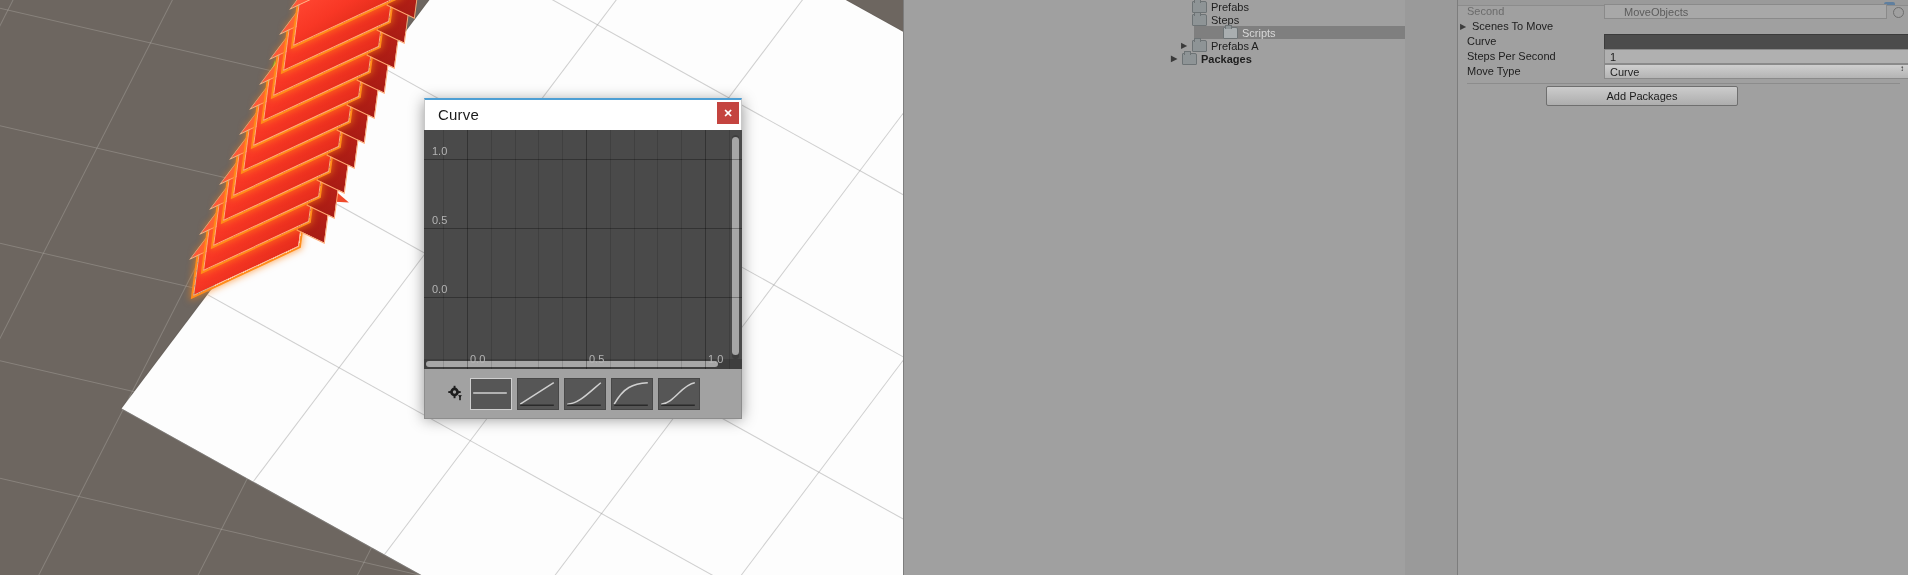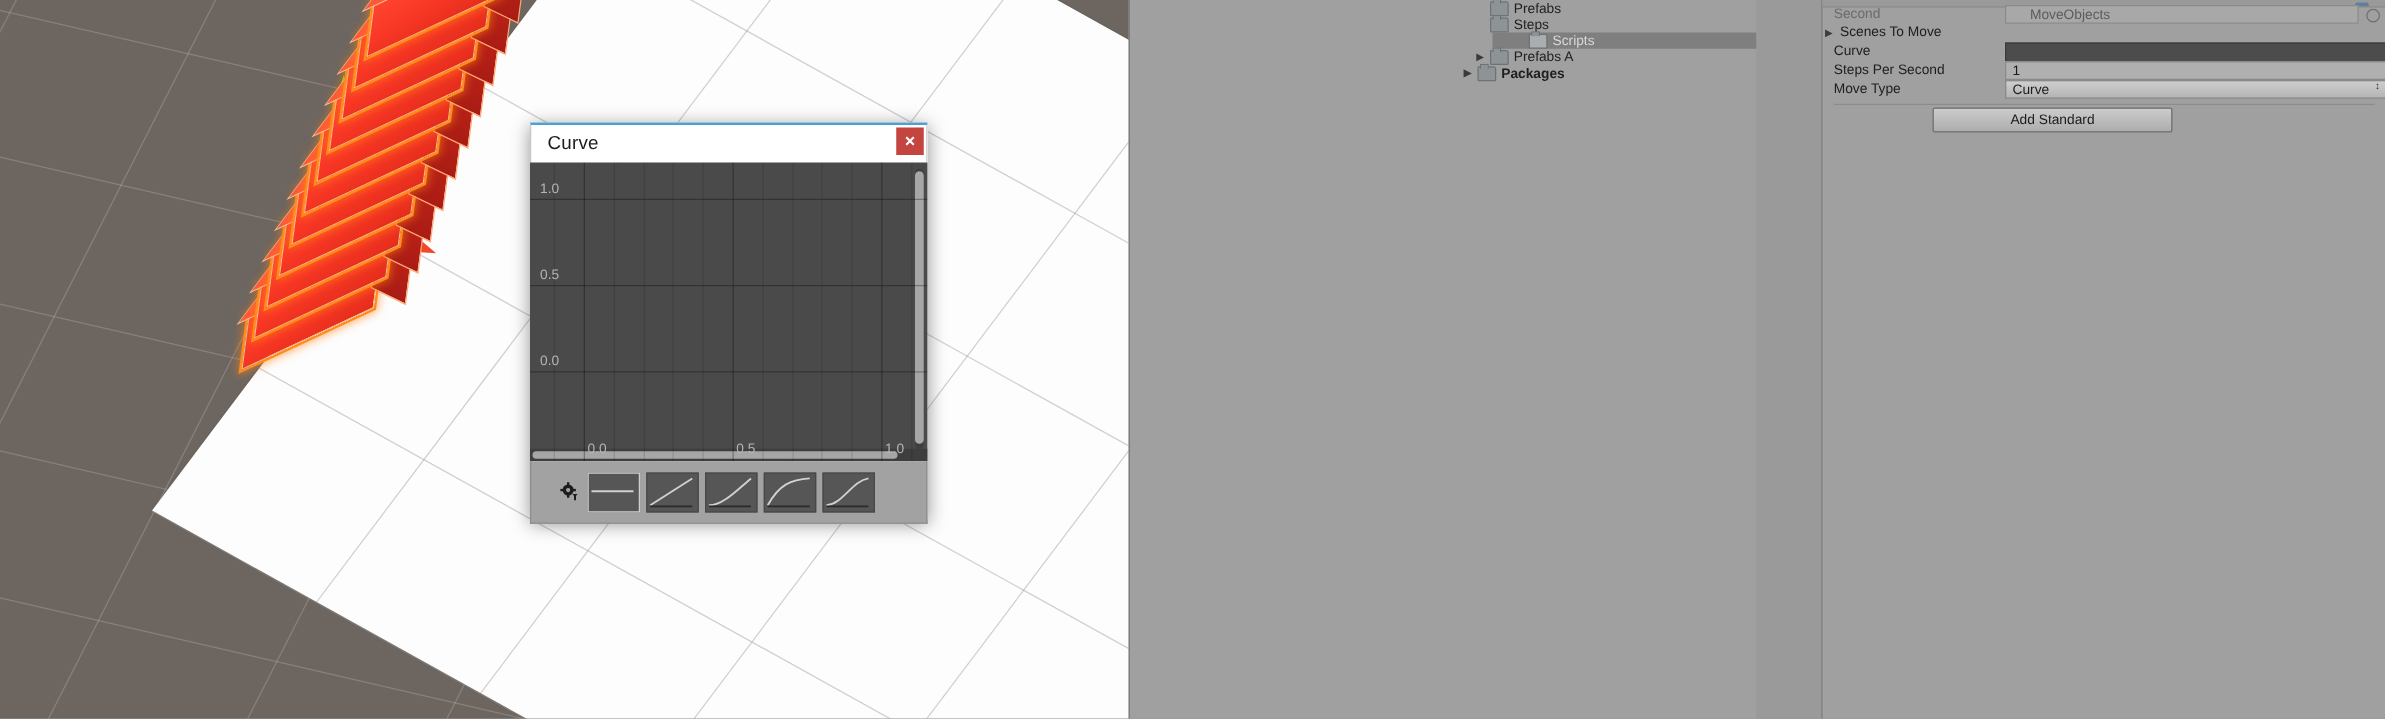--- a/index.html
+++ b/index.html
@@ -374,16 +374,16 @@
         <div class="insp-row" style="top: 49px;">
           <span class="insp-label">Steps Per Second</span>
           <span class="insp-field" style="right: 0px;">1</span>
         </div>
         <div class="insp-row" style="top: 64px;">
           <span class="insp-label">Move Type</span>
           <span class="insp-dropdown">Curve<span class="dd-arrows">↕</span></span>
         </div>
       </div>
     <div id="insp-divider"></div>
-    <div id="add-component-button">Add Standard</div>
+    <div id="add-component-button">Add Packages</div>
   </div>
 
 </div>
 
 </body></html>

